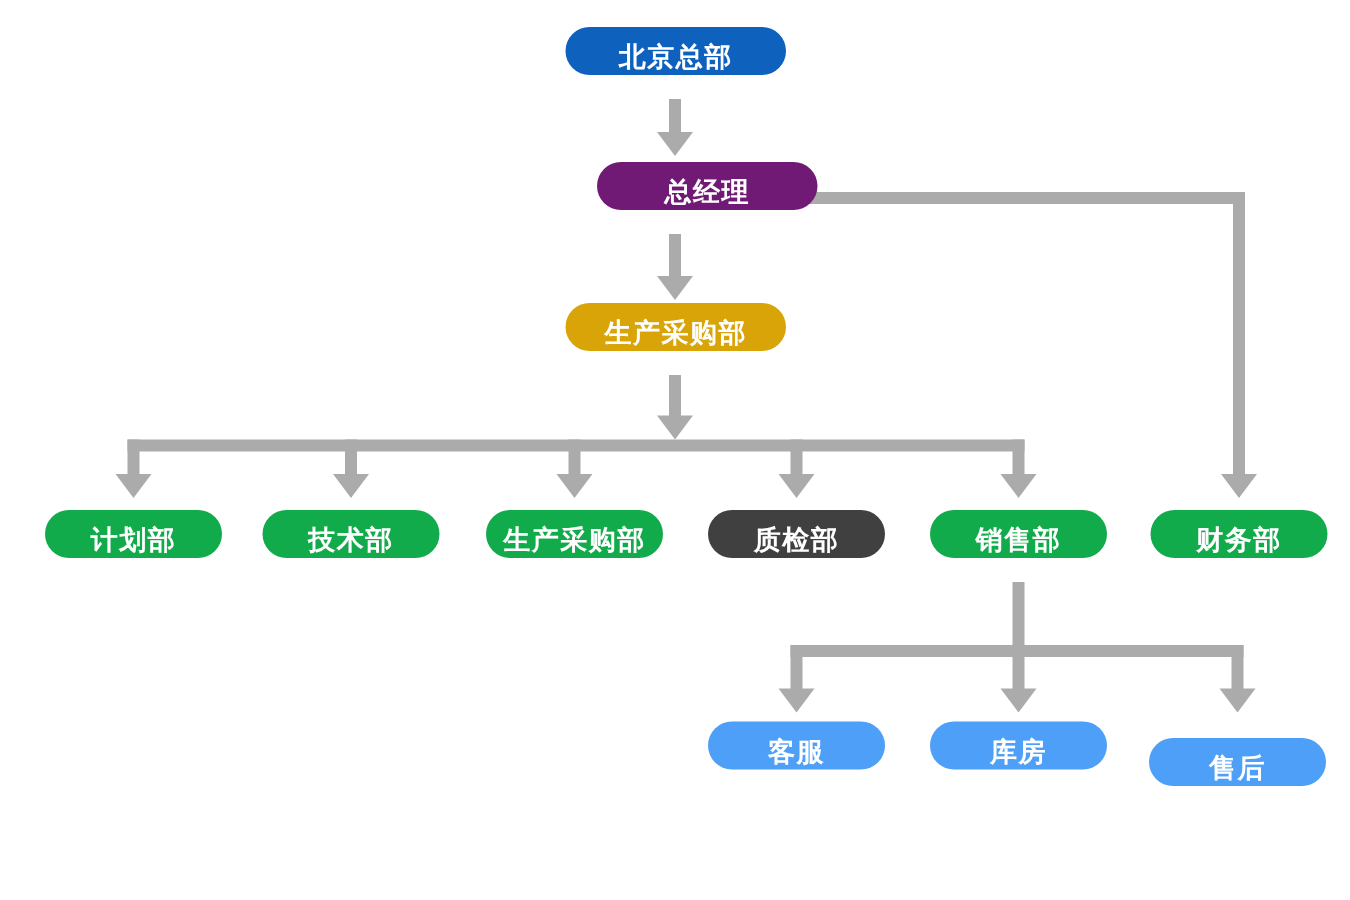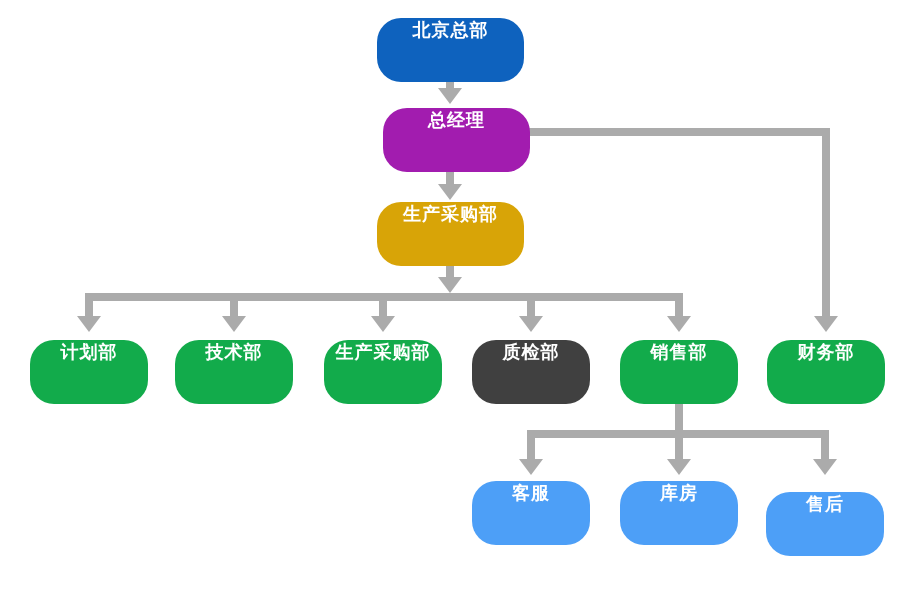--- a/index.html
+++ b/index.html
@@ -7,24 +7,24 @@
   body { font-family: "Liberation Sans", sans-serif; }
   .canvas {
     position: relative;
     width: 900px;
     height: 600px;
     background: #ffffff;
     overflow: hidden;
   }
   .node {
     position: absolute;
-    height: 64px;
+    height: 32px;
     border-radius: 24px;
     display: flex;
-    align-items: flex-start;
+    align-items: flex-end;
     justify-content: center;
   }
   .node .node-label {
     color: #ffffff;
     font-size: 18px;
     font-weight: bold;
     letter-spacing: 1px;
     white-space: nowrap;
   }
   .w-lg { width: 147px; }
@@ -93,21 +93,21 @@
   <div class="shaft" style="left:675px; top:430px; height:30px;"></div>
   <div class="arrow" style="left:667px; top:459px;"></div>
 
   <div class="shaft" style="left:821px; top:430px; height:30px;"></div>
   <div class="arrow" style="left:813px; top:459px;"></div>
 
   <div class="node w-lg" style="left: 377px; top: 18px; background: rgb(14, 98, 190);">
     <span class="node-label">北京总部</span>
   </div>
 
-  <div class="node w-lg" style="left: 383px; top: 108px; background: #a21caf;">
+  <div class="node w-lg" style="left: 398px; top: 108px; background: #701a75;">
     <span class="node-label">总经理</span>
   </div>
 
   <div class="node w-lg" style="left: 377px; top: 202px; background: rgb(216, 164, 7);">
     <span class="node-label">生产采购部</span>
   </div>
 
   <div class="node w-md" style="left: 30px; top: 340px; background: rgb(18, 171, 75);">
     <span class="node-label">计划部</span>
   </div>

